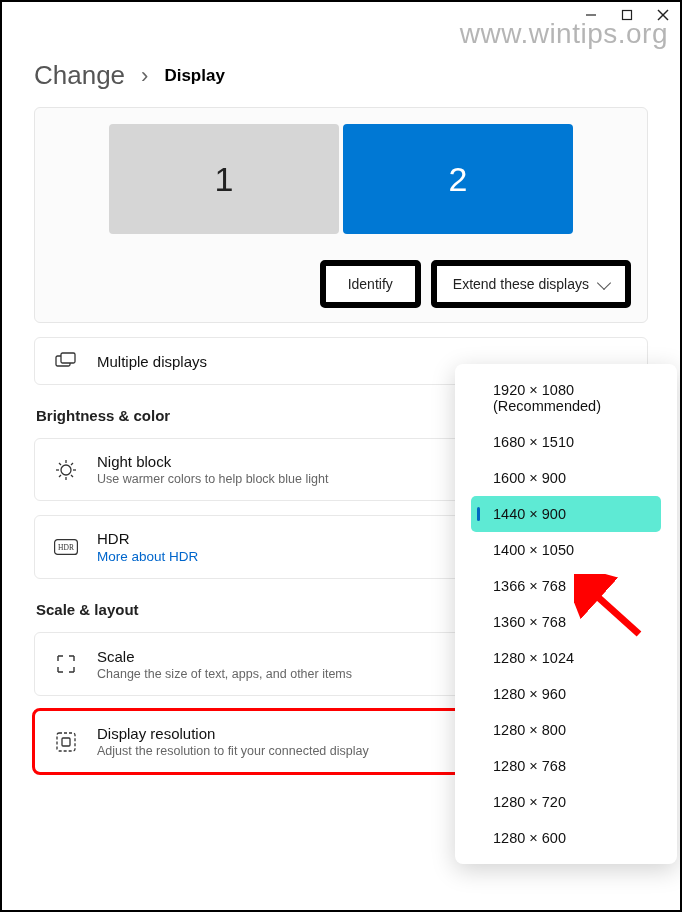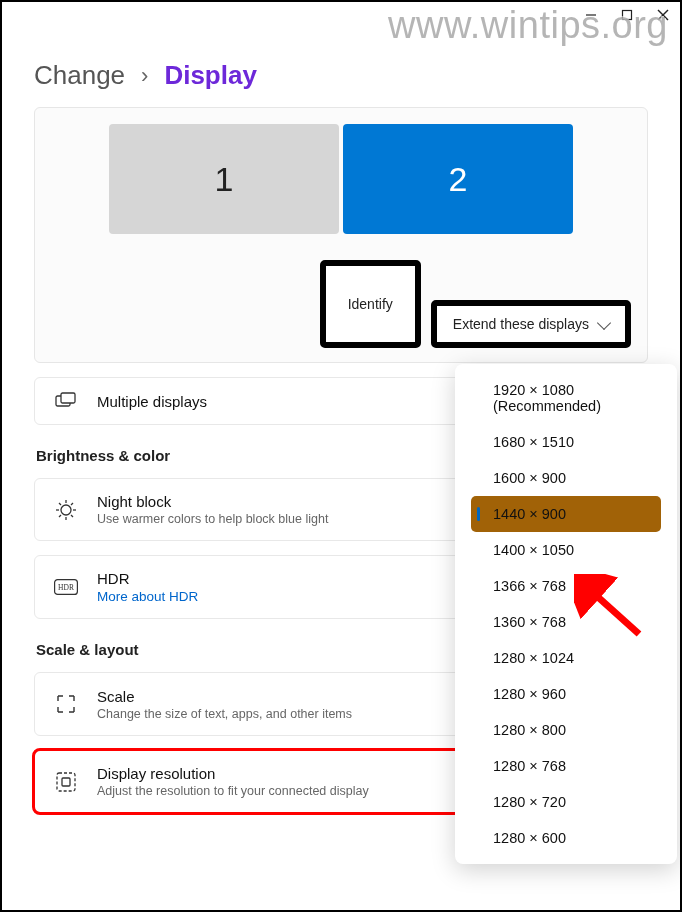--- a/index.html
+++ b/index.html
@@ -15,34 +15,34 @@
   .window-controls {
     position: absolute;
     top: 6px; right: 10px;
     display: flex; gap: 22px;
     align-items: center;
     z-index: 3;
   }
   .win-ctrl { width: 14px; height: 14px; display:flex; align-items:center; justify-content:center; }
   .watermark {
     position: absolute;
-    top: 2px; right: 12px;
-    font-size: 38px;
+    top: 16px; right: 12px;
+    font-size: 28px;
     color: rgba(120,120,120,0.55);
     font-weight: 400;
     z-index: 20;
     pointer-events: none;
     text-shadow: 1px 1px 0 rgba(255,255,255,0.6), -1px -1px 0 rgba(255,255,255,0.6);
     letter-spacing: 0.5px;
   }
   .content { padding: 58px 32px 0 32px; }
   .breadcrumb { display:flex; align-items:center; gap:16px; margin-bottom: 16px;}
   .bc-parent { font-size: 26px; color:#555; font-weight:400;}
   .bc-sep { font-size: 22px; color:#666; }
-  .bc-current { font-size: 26px; font-weight:600; color:#6d28d9;}
+  .bc-current { font-size: 17px; font-weight:600; color:#000000;}
   .card {
     border:1px solid #e6e6e6;
     border-radius:6px;
     background:#fbfbfb;
     padding: 8px 14px 14px 14px;
     margin-bottom: 14px;
   }
   .monitors {
     display:flex; gap:4px; justify-content:center;
     padding: 8px 60px 22px 60px;
@@ -51,21 +51,21 @@
     flex:1; height:110px; display:flex; align-items:center; justify-content:center;
     font-size: 34px; border-radius:4px;
   }
   .mon1 { background:#d6d6d6; color:#222; }
   .mon2 { background:#0078d4; color:#fff; }
   .monitor-actions { display:flex; justify-content:flex-end; gap:10px; padding:4px 2px 0 0;}
   .btn {
     border:6px solid #000000; background:#fff; border-radius:5px;
     padding: 10px 22px; font-size:14px; color:#222;
   }
-  .btn-drop { display:flex; align-items:center; gap:10px; padding:10px 16px;margin-top:40px;}
+  .btn-drop { display:flex; align-items:center; gap:10px; padding:10px 16px;}
   .chev { width:10px;height:10px; border-right:1.5px solid #555;border-bottom:1.5px solid #555; transform:rotate(45deg); margin-top:-3px;}
   .row {
     border:1px solid #e8e8e8; border-radius:6px; background:#fff;
     display:flex; align-items:center; gap:18px;
     padding: 14px 18px; margin-bottom:14px;
   }
   .row .icon { width:26px; display:flex; justify-content:center; color:#333;}
   .row .txt { flex:1; }
   .row .title { font-size:15px; color:#111; }
   .row .sub { font-size:12.5px; color:#666; margin-top:2px;}
@@ -85,21 +85,21 @@
   }
   .dd-item {
     font-size: 14.5px; color:#111;
     padding: 10px 18px 10px 22px;
     border-radius:5px;
     position:relative;
   }
   .dd-item.sel::before{
     content:""; position:absolute; left:6px; top:11px; bottom:11px; width:3px; background:#0067c0; border-radius:2px;
   }
-  .dd-item.sel { background:#a16207; }
+  .dd-item.sel { background:#5eead4; }
   .arrow {
     position:absolute;
     top: 572px; left: 572px;
     z-index:12;
     pointer-events:none;
   }
 </style>
 </head>
 <body>
 

